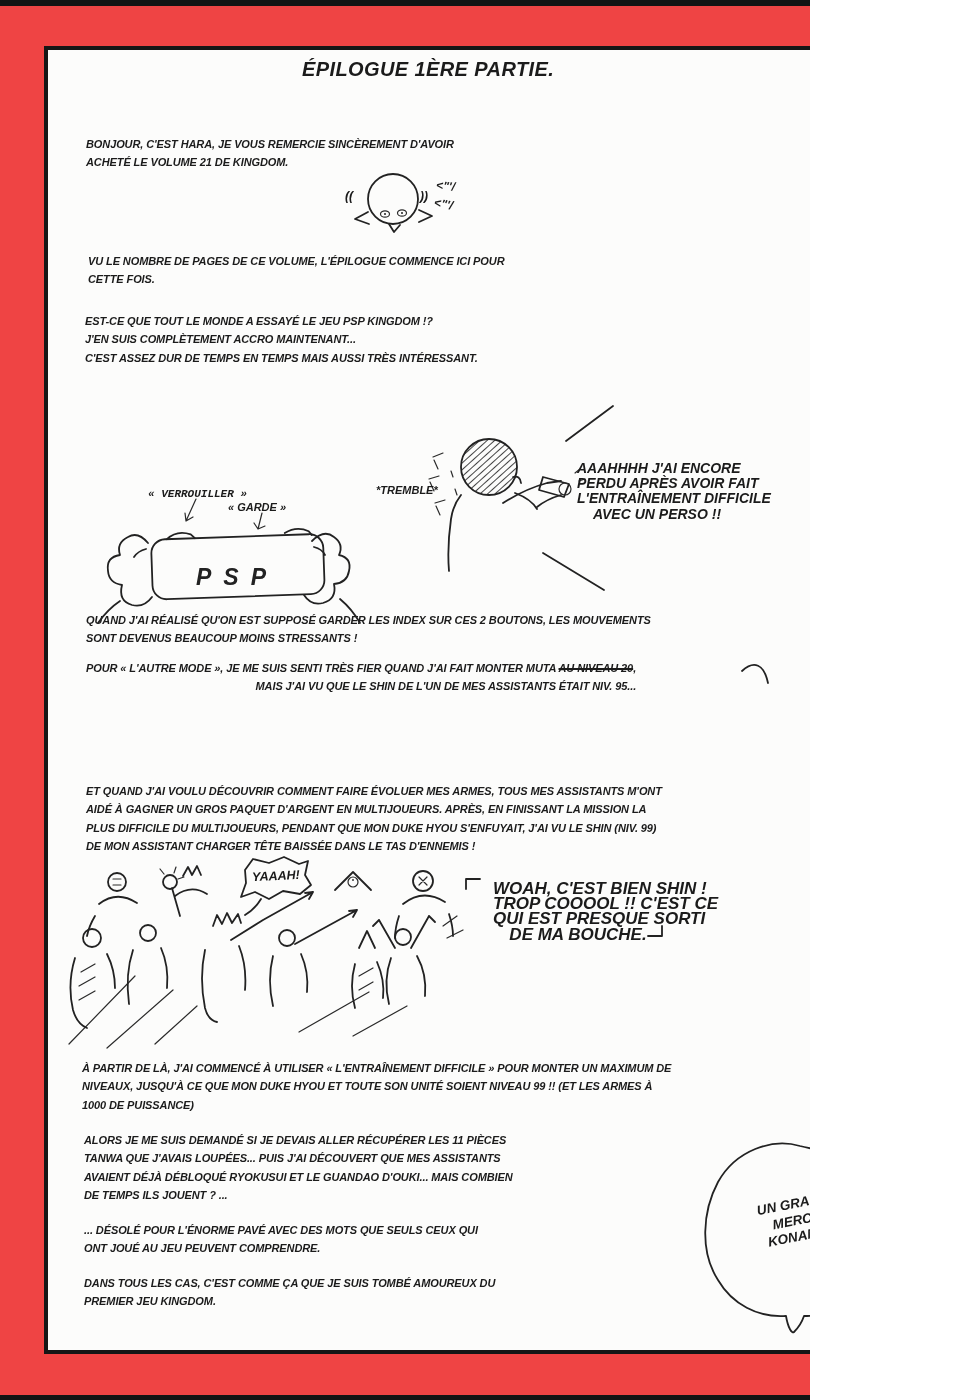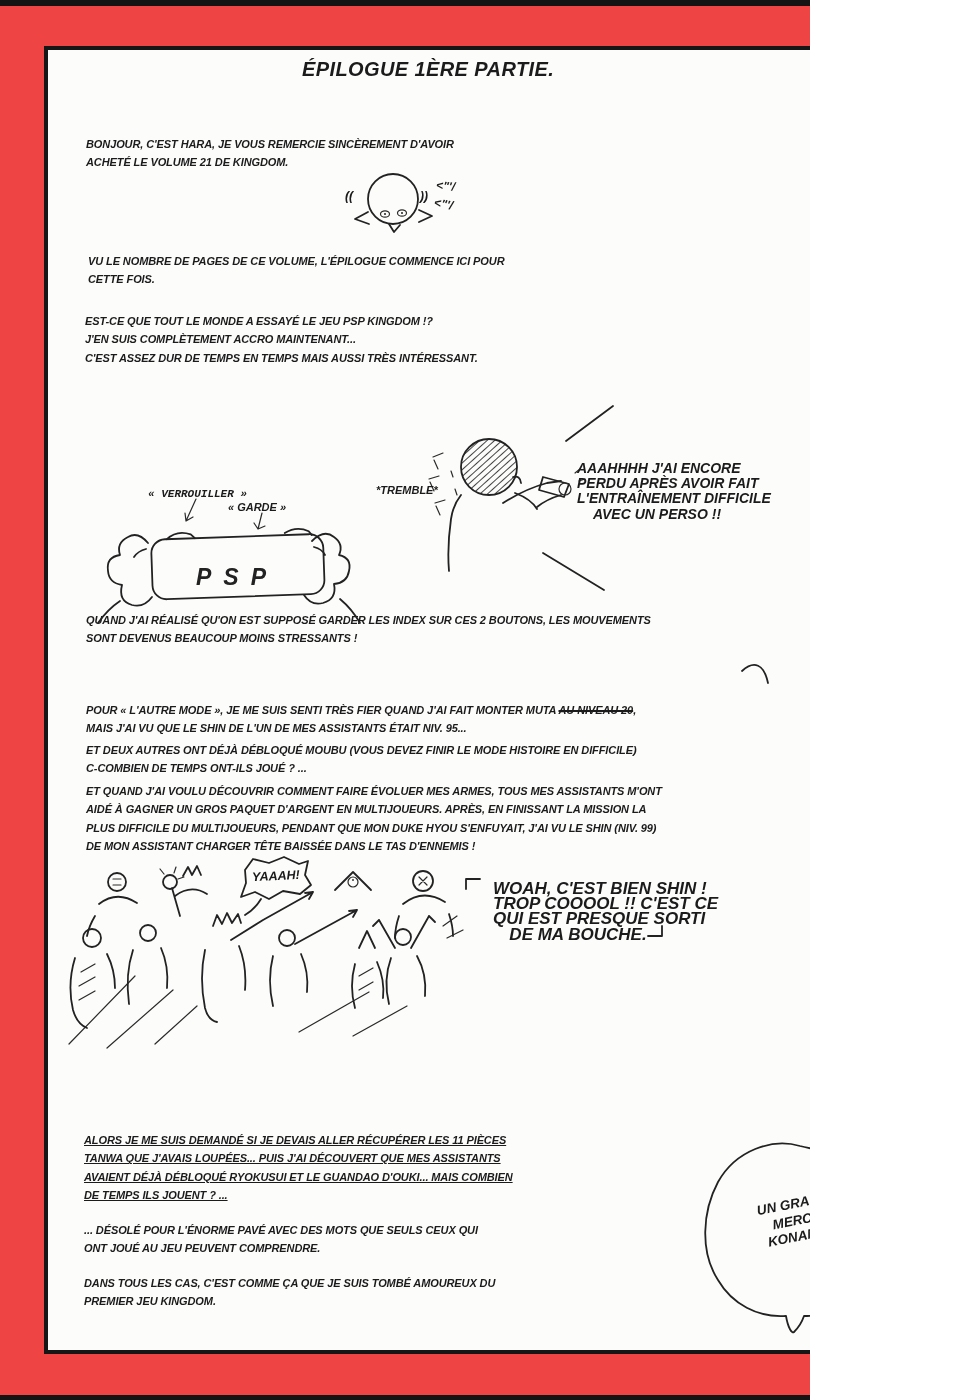--- a/index.html
+++ b/index.html
@@ -44,29 +44,30 @@
 
   <div class="t body-text" style="left:86px;top:135px;">BONJOUR, C'EST HARA, JE VOUS REMERCIE SINCÈREMENT D'AVOIR
 ACHETÉ LE VOLUME 21 DE KINGDOM.</div>
   <div class="t body-text" style="left:88px;top:252px;">VU LE NOMBRE DE PAGES DE CE VOLUME, L'ÉPILOGUE COMMENCE ICI POUR
 CETTE FOIS.</div>
   <div class="t body-text" style="left:85px;top:312px;">EST-CE QUE TOUT LE MONDE A ESSAYÉ LE JEU PSP KINGDOM !?
 J'EN SUIS COMPLÈTEMENT ACCRO MAINTENANT...
 C'EST ASSEZ DUR DE TEMPS EN TEMPS MAIS AUSSI TRÈS INTÉRESSANT.</div>
   <div class="t body-text" style="left:86px;top:611px;">QUAND J'AI RÉALISÉ QU'ON EST SUPPOSÉ GARDER LES INDEX SUR CES 2 BOUTONS, LES MOUVEMENTS
 SONT DEVENUS BEAUCOUP MOINS STRESSANTS !</div>
-  <div class="t body-text" style="left:86px;top:701px;"><span>POUR « L'AUTRE MODE », JE ME SUIS SENTI TRÈS FIER QUAND J'AI FAIT MONTER MUTA </span><span class="struck">AU NIVEAU 20</span><span>,
+  <div class="t body-text" style="left:86px;top:659px;text-align:right;"><span>POUR « L'AUTRE MODE », JE ME SUIS SENTI TRÈS FIER QUAND J'AI FAIT MONTER MUTA </span><span class="struck">AU NIVEAU 20</span><span>,
 MAIS J'AI VU QUE LE SHIN DE L'UN DE MES ASSISTANTS ÉTAIT NIV. 95...</span></div>
-  <div class="t body-text" style="left:86px;top:741px;">ET DEUX AUTRES ONT DÉJÀ DÉBLOQUÉ MOUBU (VOUS DEVEZ FINIR LE MODE HISTOIRE EN DIFFICILE)
-C-COMBIEN DE TEMPS ONT-ILS JOUÉ ? ...</div>
   <div class="t body-text" style="left:86px;top:782px;">ET QUAND J'AI VOULU DÉCOUVRIR COMMENT FAIRE ÉVOLUER MES ARMES, TOUS MES ASSISTANTS M'ONT
 AIDÉ À GAGNER UN GROS PAQUET D'ARGENT EN MULTIJOUEURS. APRÈS, EN FINISSANT LA MISSION LA
 PLUS DIFFICILE DU MULTIJOUEURS, PENDANT QUE MON DUKE HYOU S'ENFUYAIT, J'AI VU LE SHIN (NIV. 99)
 DE MON ASSISTANT CHARGER TÊTE BAISSÉE DANS LE TAS D'ENNEMIS !</div>
-  <div class="t body-text" style="left:84px;top:1131px;text-decoration:underline;">ALORS JE ME SUIS DEMANDÉ SI JE DEVAIS ALLER RÉCUPÉRER LES 11 PIÈCES
+  <div class="t body-text" style="left:82px;top:1059px;">À PARTIR DE LÀ, J'AI COMMENCÉ À UTILISER « L'ENTRAÎNEMENT DIFFICILE » POUR MONTER UN MAXIMUM DE
+NIVEAUX, JUSQU'À CE QUE MON DUKE HYOU ET TOUTE SON UNITÉ SOIENT NIVEAU 99 !! (ET LES ARMES À
+1000 DE PUISSANCE)</div>
+  <div class="t body-text" style="left:84px;top:1131px;">ALORS JE ME SUIS DEMANDÉ SI JE DEVAIS ALLER RÉCUPÉRER LES 11 PIÈCES
 TANWA QUE J'AVAIS LOUPÉES... PUIS J'AI DÉCOUVERT QUE MES ASSISTANTS
 AVAIENT DÉJÀ DÉBLOQUÉ RYOKUSUI ET LE GUANDAO D'OUKI... MAIS COMBIEN
 DE TEMPS ILS JOUENT ? ...</div>
   <div class="t body-text" style="left:84px;top:1274px;">DANS TOUS LES CAS, C'EST COMME ÇA QUE JE SUIS TOMBÉ AMOUREUX DU
 PREMIER JEU KINGDOM.</div>
   <div class="t body-text" style="left:84px;top:1221px;">... DÉSOLÉ POUR L'ÉNORME PAVÉ AVEC DES MOTS QUE SEULS CEUX QUI
 ONT JOUÉ AU JEU PEUVENT COMPRENDRE.</div>
 
   <svg style="left:338px;top:168px;" width="130" height="70" viewBox="0 0 130 70">
     <circle class="ink" cx="55" cy="31" r="25"></circle>

